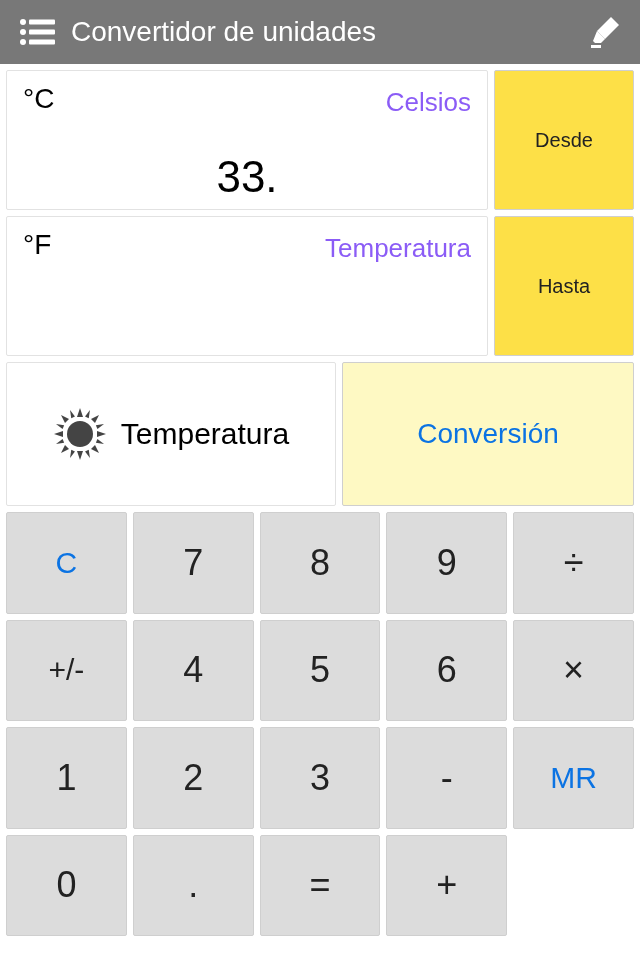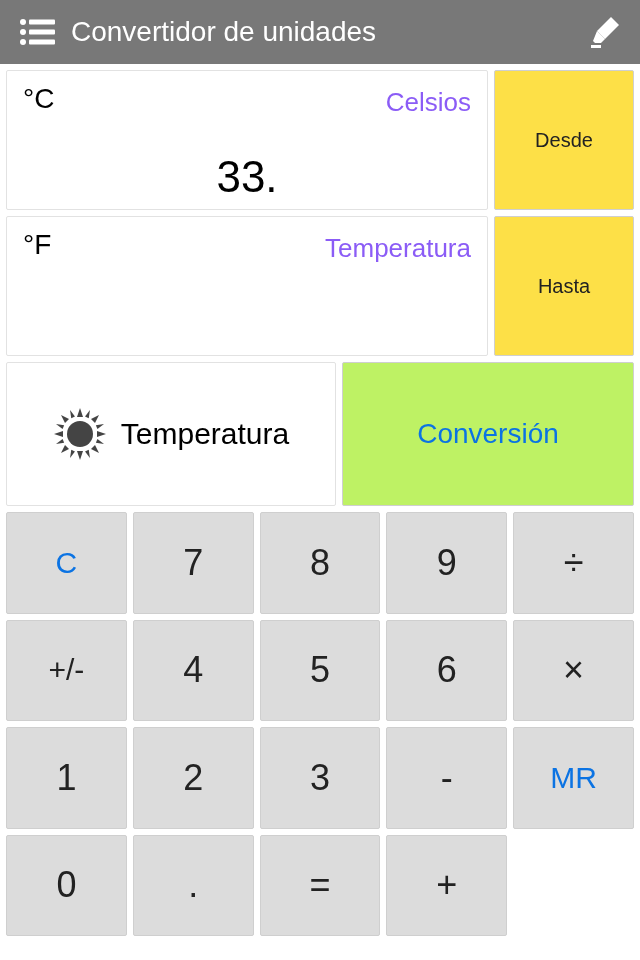--- a/index.html
+++ b/index.html
@@ -63,21 +63,21 @@
       display: flex;
       align-items: center;
       justify-content: center;
       gap: 14px;
       font-size: 30px;
       color: #000;
     }
     .sun-icon { display: flex; align-items: center; }
     .conv-btn {
       flex: 1;
-      background: #bef264;
+      background: #fef9c3;
       border: 1px solid #cfcfcf;
       border-radius: 2px;
       display: flex;
       align-items: center;
       justify-content: center;
       font-size: 28px;
       color: #0b73e3;
       cursor: pointer;
     }
 

